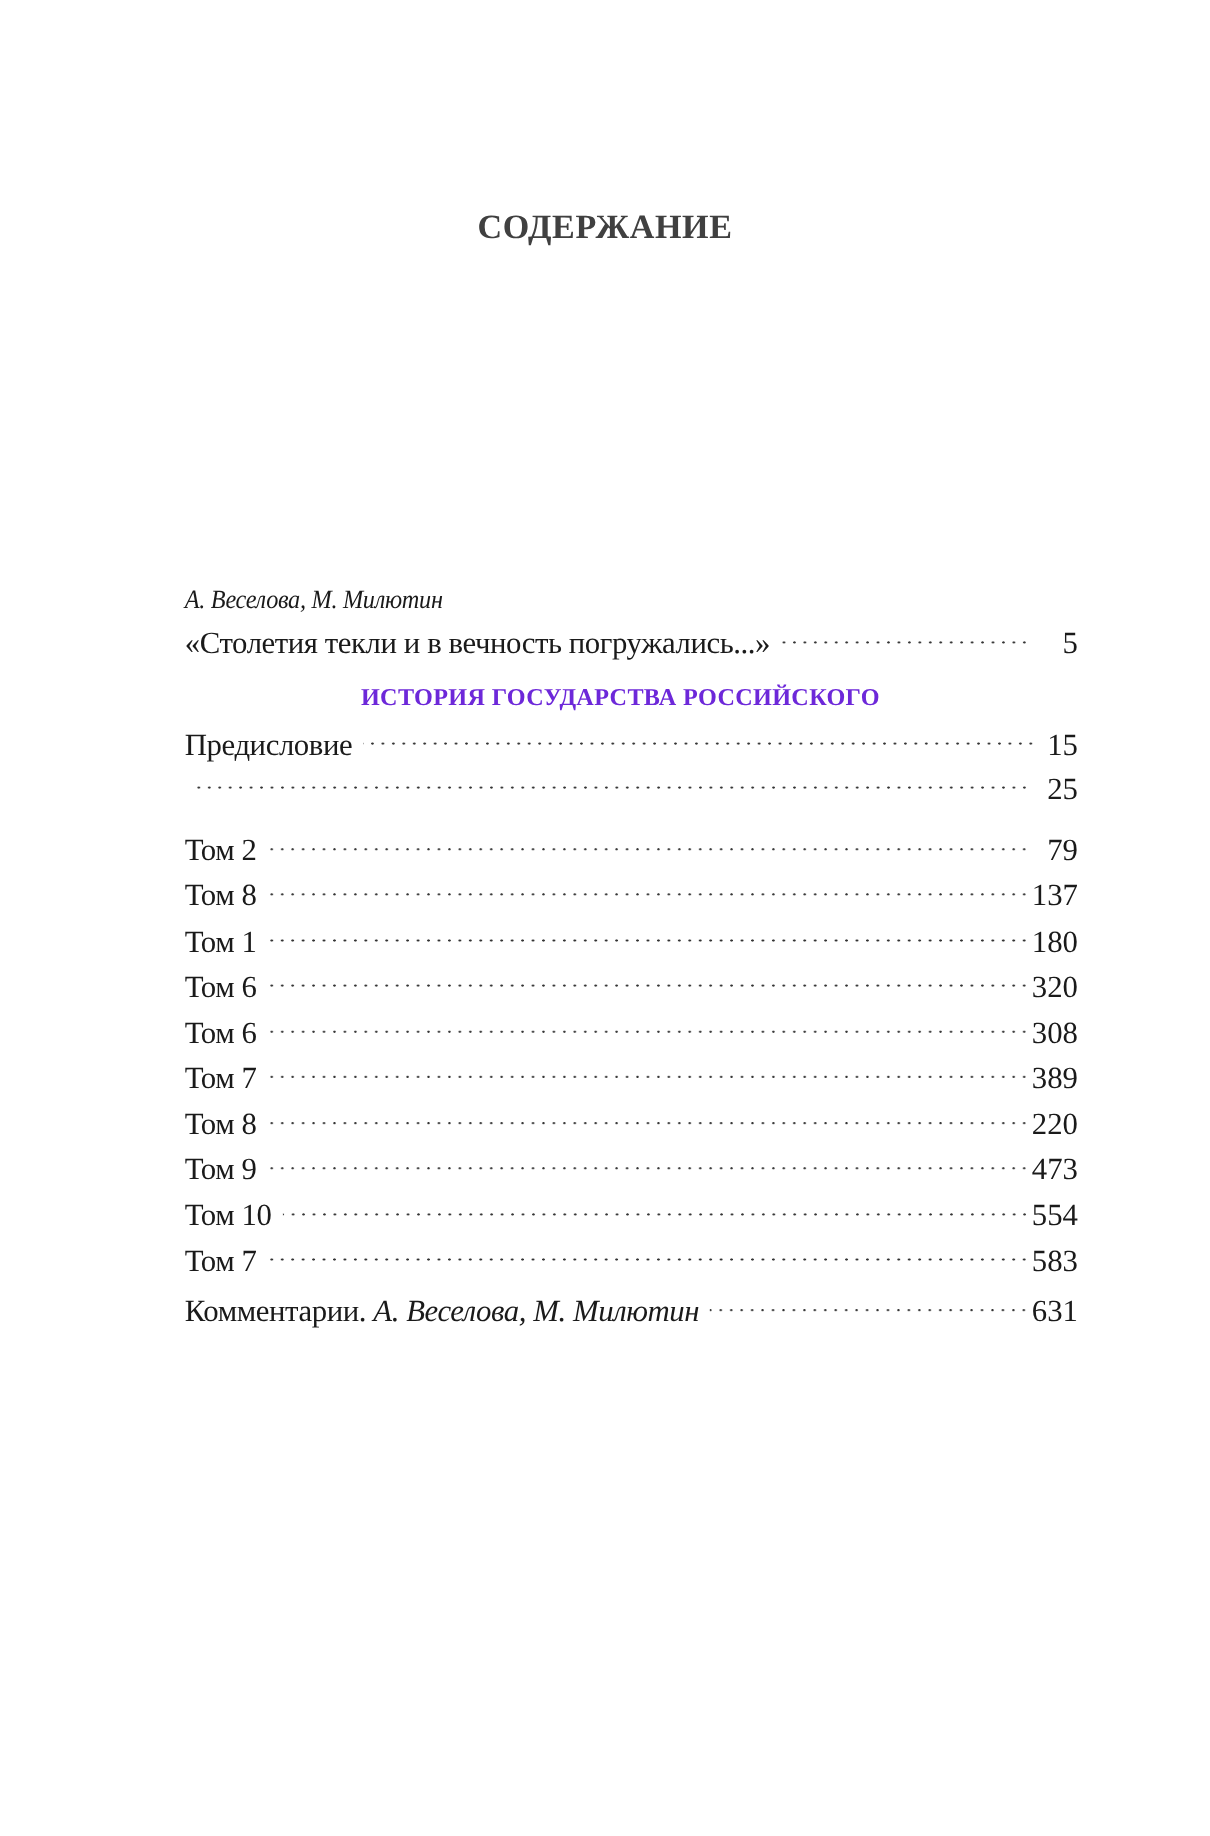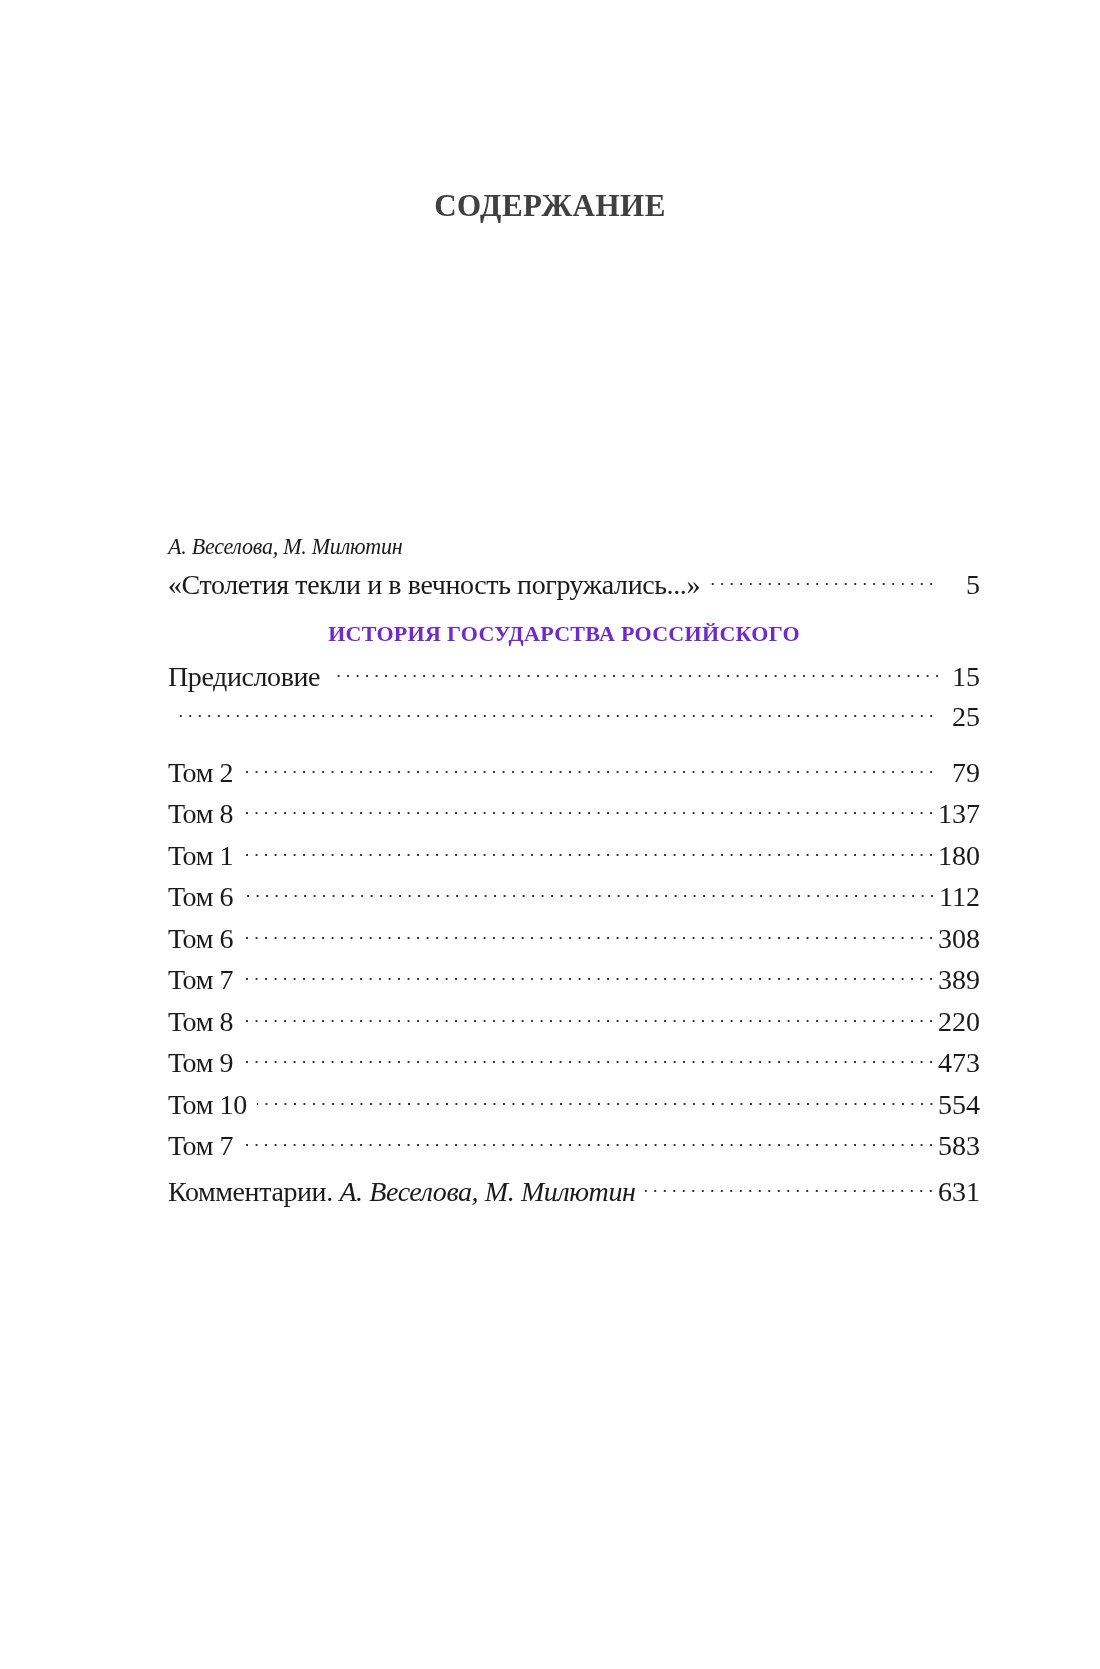--- a/index.html
+++ b/index.html
@@ -140,21 +140,21 @@
   <div class="gap-vol"></div>
   <div class="entry">
     <span class="label">Том 1</span>
     <span class="leader tight"></span>
     <span class="page">180</span>
   </div>
   <div class="gap-vol"></div>
   <div class="entry">
     <span class="label">Том 6</span>
     <span class="leader tight"></span>
-    <span class="page">112</span>
+    <span class="page">320</span>
   </div>
   <div class="gap-vol"></div>
   <div class="entry">
     <span class="label">Том 6</span>
     <span class="leader tight"></span>
     <span class="page">308</span>
   </div>
   <div class="gap-vol"></div>
   <div class="entry">
     <span class="label">Том 7</span>

